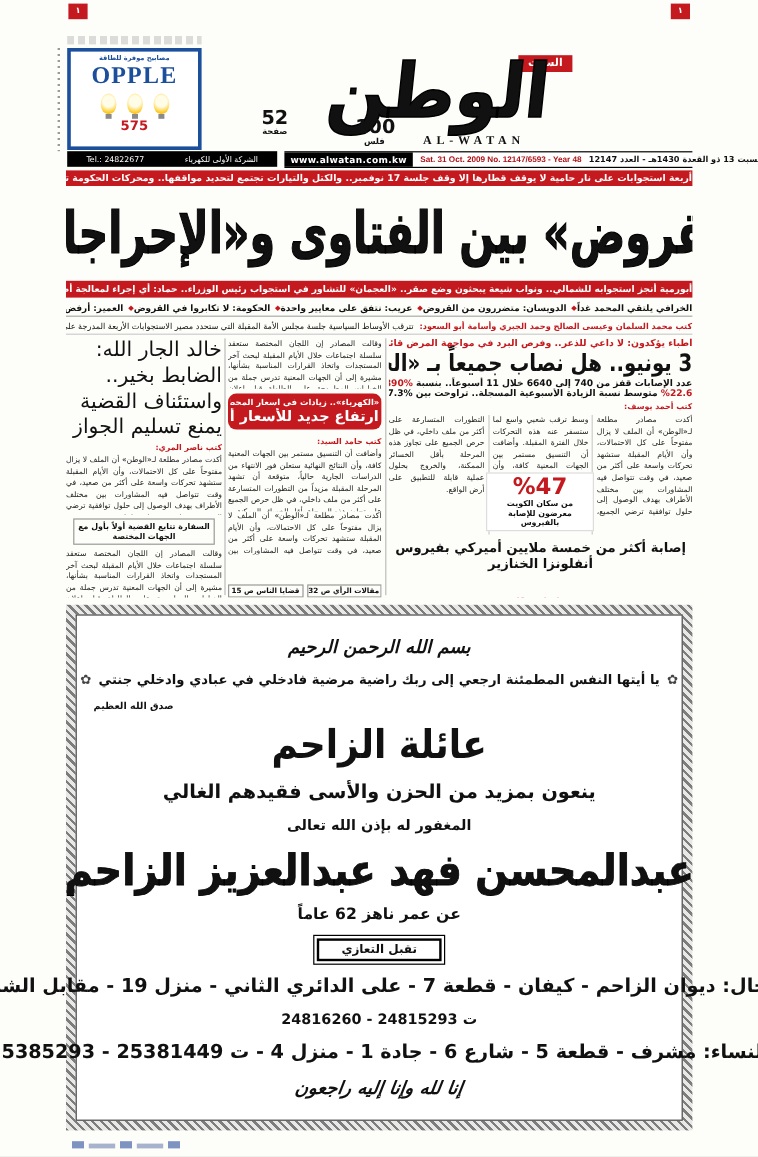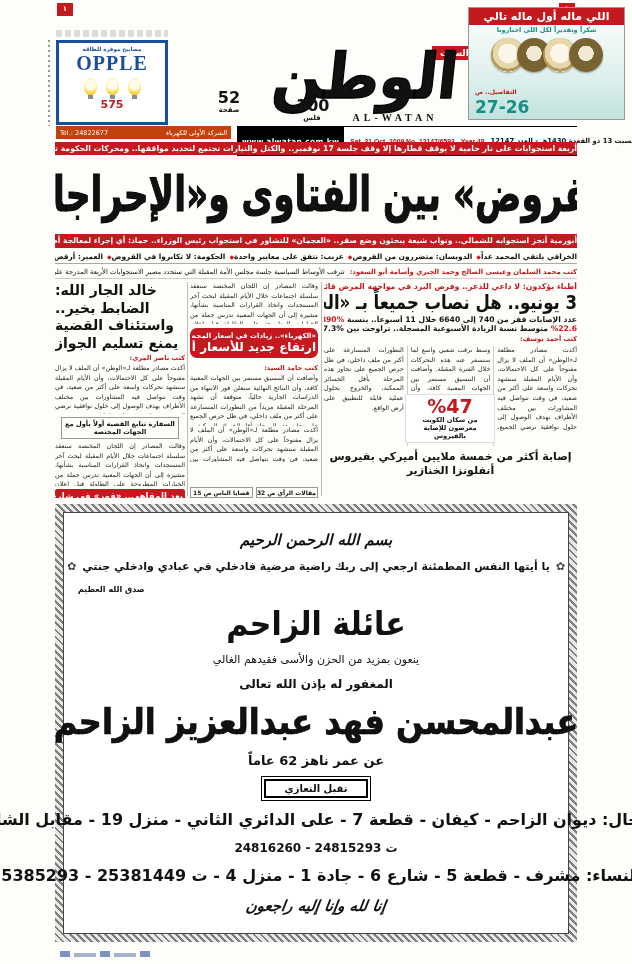--- a/index.html
+++ b/index.html
@@ -11,41 +11,41 @@
 .side-dots{position:absolute;left:48px;top:40px;width:2px;height:86px;background:repeating-linear-gradient(180deg,#9a9a9a 0 2px,transparent 2px 5px)}
 .prenote{position:absolute;left:56px;top:30px;width:112px;height:7px;background:repeating-linear-gradient(90deg,#c0c0c0 0 6px,transparent 6px 9px);opacity:.55}
 
 .ad-opple{position:absolute;left:56px;top:40px;width:112px;height:85px;border:3px solid #1b4e9b;background:#fff;display:flex;flex-direction:column;align-items:center;padding:3px 2px 2px;overflow:hidden}
 .opple-tagline{font-size:5.5px;color:#1b4e9b;font-weight:bold;direction:rtl}
 .opple-brand{font-family:"Liberation Serif",serif;font-size:20px;font-weight:bold;color:#1b4e9b;letter-spacing:1px;line-height:1.1}
 .opple-bulbs{display:flex;gap:9px;margin-top:4px}
 .bulb{position:relative;width:13px;height:17px;border-radius:50% 50% 46% 46%;background:radial-gradient(circle at 50% 38%,#fffce8 0 38%,#ffd23a 70%,#eda400 100%)}
 .bulb:after{content:"";position:absolute;left:4px;bottom:-4px;width:5px;height:4px;background:#8a8a8a}
 .opple-price{margin-top:3px;color:#c3191f;font-weight:bold;font-size:11px}
-.opple-footer{position:absolute;left:56px;top:126px;width:175px;height:13px;background:#c2410c;color:#fff;font-size:6.5px;display:flex;justify-content:space-between;align-items:center;padding:0 4px;direction:ltr}
+.opple-footer{position:absolute;left:56px;top:126px;width:175px;height:13px;background:#000000;color:#fff;font-size:6.5px;display:flex;justify-content:space-between;align-items:center;padding:0 16px;direction:ltr}
 
 .day-badge{position:absolute;left:432px;top:46px;background:#c3191f;color:#fff;font-size:9px;font-weight:bold;padding:2px 8px}
 .mast-title{position:absolute;left:248px;top:42px;width:234px;text-align:center;font-size:58px;font-weight:900;white-space:nowrap}
 .mast-title span{display:inline-block;transform:skewX(-6deg) scaleY(1.08);-webkit-text-stroke:1.2px #000}
 .mast-en{position:absolute;left:330px;top:112px;width:130px;text-align:center;font-family:"Liberation Serif",serif;font-size:10px;font-weight:bold;letter-spacing:4px}
 .pages-badge{position:absolute;left:211px;top:90px;width:36px;text-align:center}
 .price-badge{position:absolute;left:296px;top:98px;width:32px;text-align:center}
 .badge-num{font-size:16px;font-weight:900;line-height:1}
 .badge-lbl{font-size:7px;font-weight:bold}
 
 .ad-plates{position:absolute;left:468px;top:7px;width:157px;height:113px;border:1px solid #999;background:linear-gradient(180deg,#ffffff 0%,#dcefec 65%,#c2e2de 100%);overflow:hidden}
 .plates-header{background:#c3191f;color:#fff;text-align:center;font-weight:900;font-size:11px;padding:2px 0;direction:rtl;white-space:nowrap;overflow:hidden}
 .plates-sub{color:#168f87;font-size:6.5px;text-align:center;font-weight:bold;padding:1px 0;direction:rtl}
 .plates-row{display:flex;justify-content:center;align-items:center;margin-top:3px}
 .plate{width:34px;height:34px;border-radius:50%;margin:0 -4px;background:radial-gradient(circle at 50% 45%,#fbf6e8 0 38%,#e7d7ab 39% 60%,#b49a55 61% 72%,#f7f1df 73% 100%);box-shadow:0 1px 2px rgba(0,0,0,.35)}
 .plate.dark{background:radial-gradient(circle at 50% 45%,#f2e9d2 0 30%,#7a6333 31% 75%,#4d3d1c 76% 100%)}
 .plates-details{position:absolute;left:6px;bottom:24px;color:#c3191f;font-size:6px;font-weight:bold;direction:rtl}
 .plates-pages{position:absolute;left:6px;bottom:2px;color:#168f87;font-size:17px;font-weight:900}
 
-.date-bar{position:absolute;left:237px;top:126px;width:340px;height:30px;border-top:1px solid #000;border-bottom:1px solid #000;display:flex;align-items:center;font-size:6.8px;background:#fff}
+.date-bar{position:absolute;left:237px;top:126px;width:340px;height:14px;border-top:1px solid #000;border-bottom:1px solid #000;display:flex;align-items:center;font-size:6.8px;background:#fff}
 .site-box{background:#000;color:#fff;font-weight:bold;padding:0 5px;height:100%;display:flex;align-items:center;font-size:7.5px;letter-spacing:.3px}
 .date-en{color:#b01116;font-weight:bold;margin:0 6px;white-space:nowrap;font-family:"Liberation Sans",sans-serif}
 .date-ar{margin-left:auto;margin-right:2px;font-weight:bold;white-space:nowrap;direction:rtl}
 
 .kicker{position:absolute;left:55px;top:142px;width:522px;height:13px;background:#c3191f;color:#fff;font-size:7.8px;font-weight:bold;line-height:13px;text-align:center;direction:rtl;white-space:nowrap;overflow:hidden}
 .headline{position:absolute;left:55px;top:156px;width:522px;height:76px;display:flex;align-items:center;justify-content:center;direction:rtl;overflow:hidden}
 .headline span{font-size:37px;font-weight:900;white-space:nowrap;display:inline-block;transform:scale(.93,1.3);-webkit-text-stroke:.8px #000}
 .strip2{position:absolute;left:55px;top:234px;width:522px;height:14px;background:#c3191f;color:#fff;font-size:7.6px;font-weight:bold;line-height:14px;text-align:center;direction:rtl;white-space:nowrap;overflow:hidden}
 .strip3{position:absolute;left:55px;top:250px;width:522px;height:14px;display:flex;direction:rtl;justify-content:space-between;align-items:center;border-bottom:1px solid #aaa;font-size:7.4px;font-weight:bold;white-space:nowrap;overflow:hidden}
 .strip3 .it{display:flex;align-items:center}
@@ -53,21 +53,21 @@
 .byline-strip{position:absolute;left:55px;top:266px;width:522px;height:13px;display:flex;direction:rtl;align-items:center;font-size:6.8px;border-bottom:1px solid #ccc;white-space:nowrap;overflow:hidden}
 .byline-strip .names{color:#c3191f;font-weight:bold;margin-left:5px}
 
 .vrule{position:absolute;top:282px;height:214px;width:1px;background:#bbb}
 .col{position:absolute;top:282px;height:216px;overflow:hidden;direction:rtl}
 .col-left{left:55px;width:130px}
 .col-mid{left:190px;width:128px;display:flex;flex-direction:column}
 .col-right{left:324px;width:253px}
 .body{font-size:6.4px;line-height:1.5;text-align:justify;color:#222;overflow:hidden}
 .byline{color:#c3191f;font-weight:bold;font-size:6.6px;margin:2px 0}
-.lhead{font-size:14px;font-weight:700;text-align:left;line-height:1.25}
+.lhead{font-size:17px;font-weight:400;text-align:right;line-height:1.25}
 .inset{border:1px solid #999;margin:3px 6px;padding:2px;font-size:6.6px;font-weight:bold;text-align:center}
 .redsub{background:#c3191f;color:#fff;border-radius:2px;margin:3px 0;padding:2px;font-size:8.6px;font-weight:900;text-align:center;white-space:nowrap;overflow:hidden}
 .more{color:#c3191f;font-weight:400;font-size:7.5px;text-align:center;margin-top:18px}
 .redbox{background:#c3191f;color:#fff;border-radius:7px;text-align:center;padding:4px 2px;margin:4px 0}
 .redbox .s{font-size:7px;font-weight:bold;white-space:nowrap;overflow:hidden}
 .redbox .b{font-size:12px;font-weight:900;white-space:nowrap;overflow:hidden}
 .refs{display:flex;gap:3px;margin-top:auto}
 .refs .ref{flex:1;border:1px solid #999;font-size:6px;font-weight:bold;text-align:center;padding:1px;white-space:nowrap;overflow:hidden}
 .rkicker{color:#c3191f;font-size:7.8px;font-weight:bold;text-align:center;white-space:nowrap;overflow:hidden}
 .rhead{text-align:center;margin:2px 0 3px}
@@ -81,21 +81,21 @@
 .rsub{font-size:11px;font-weight:900;text-align:center;margin-top:4px;line-height:1.3}
 
 .obit{position:absolute;left:55px;top:504px;width:522px;height:438px;background:repeating-linear-gradient(45deg,#7d7d7d 0 2px,#e8e8e6 2px 5px);padding:8px}
 .obit-inner{background:#fff;border:1px solid #444;height:100%;display:flex;flex-direction:column;align-items:center;justify-content:space-evenly;direction:rtl;padding:6px 14px}
 .bismillah{font-size:15px;font-weight:900;font-style:italic}
 .verse-row{display:flex;align-items:center;gap:6px}
 .verse{font-size:11px;font-weight:900;white-space:nowrap}
 .orn{color:#444;font-size:11px}
 .sadaqa{align-self:flex-end;font-size:8px;font-weight:bold}
 .family{font-size:30px;font-weight:900;transform:scaleY(1.1)}
-.ob1{font-size:11px;font-weight:400}
+.ob1{font-size:16px;font-weight:700}
 .ob2{font-size:12px;font-weight:bold}
 .obname{font-size:32px;font-weight:900;white-space:nowrap;transform:scaleY(1.12);-webkit-text-stroke:.6px #000}
 .obage{font-size:13px;font-weight:900}
 .obburial{font-size:11.5px;font-weight:900;white-space:nowrap}
 .taazi{border:2px solid #000;outline:1px solid #000;outline-offset:2px;padding:2px 18px;font-size:10px;font-weight:900}
 .obmen,.obwomen{font-size:16px;font-weight:900;white-space:nowrap}
 .obphones{font-size:12px;font-weight:900;letter-spacing:1px}
 .obclose{font-size:15px;font-weight:900;font-style:italic;transform:skewX(-8deg)}
 
 .marks{position:absolute;left:60px;bottom:7px;display:flex;gap:4px;align-items:flex-end}
@@ -132,32 +132,20 @@
   <div class="mast-en">AL-WATAN</div>
   <div class="pages-badge">
     <div class="badge-num">52</div>
     <div class="badge-lbl">صفحة</div>
   </div>
   <div class="price-badge">
     <div class="badge-num">100</div>
     <div class="badge-lbl">فلس</div>
   </div>
 
-  <div class="ad-plates">
-    <div class="plates-header">اللي ماله أول ماله تالي</div>
-    <div class="plates-sub">شكراً وتقديراً لكل اللي اختارونا</div>
-    <div class="plates-row">
-      <span class="plate"></span>
-      <span class="plate dark"></span>
-      <span class="plate"></span>
-      <span class="plate dark"></span>
-    </div>
-    <div class="plates-details">التفاصيل.. ص</div>
-    <div class="plates-pages">27-26</div>
-  </div>
 
   <div class="date-bar">
     <span class="site-box">www.alwatan.com.kw</span>
     <span class="date-en">Sat. 31 Oct. 2009 No. 12147/6593 - Year 48</span>
     <span class="date-ar">السبت 13 ذو القعدة 1430هـ - العدد 12147</span>
   </div>
 
   <div class="kicker">أربعة استجوابات على نار حامية لا يوقف قطارها إلا وقف جلسة 17 نوفمبر.. والكتل والتيارات تجتمع لتحديد مواقفها.. ومحركات الحكومة تنطلق بقوة لنزع الفتيل</div>
   <div class="headline">
       <span>«القروض» بين الفتاوى و«الإحراجات»</span>

